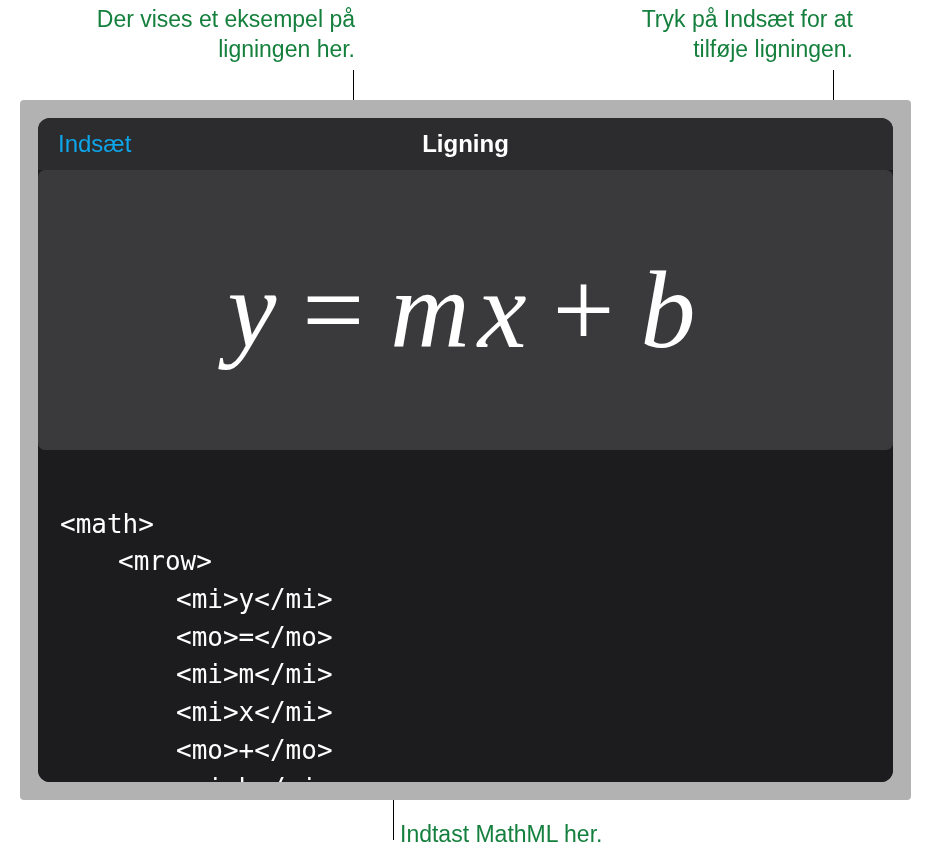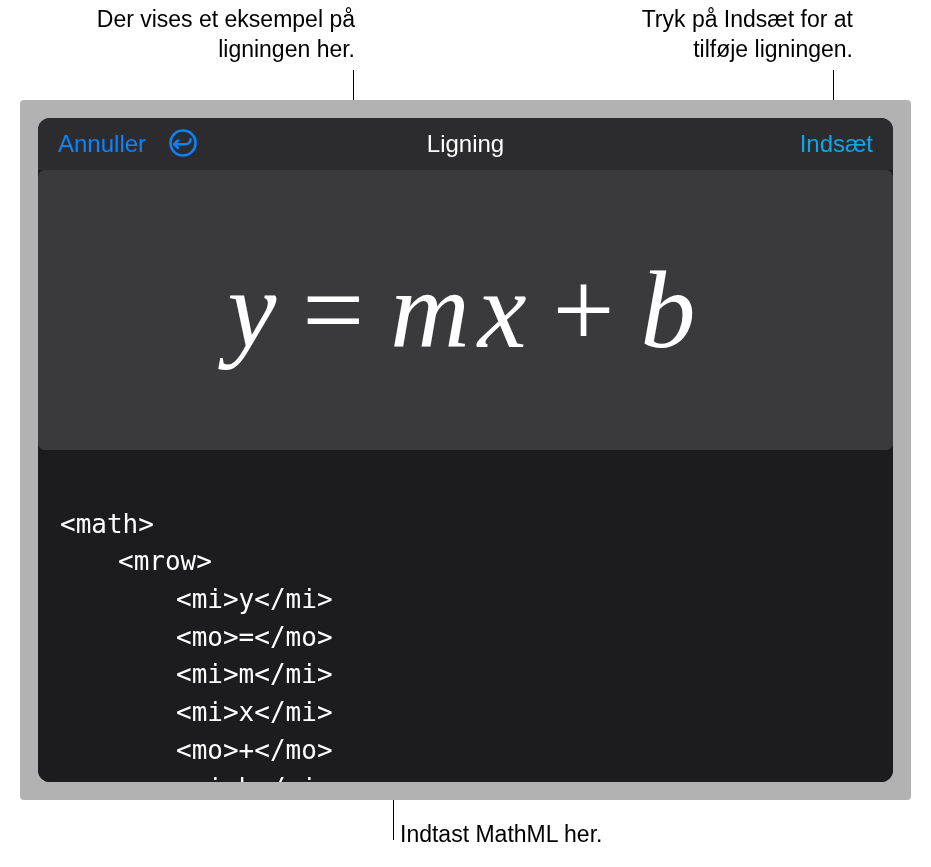--- a/index.html
+++ b/index.html
@@ -12,21 +12,21 @@
       font-family: -apple-system, BlinkMacSystemFont, "Segoe UI", Helvetica, Arial, sans-serif;
       background: #ffffff;
       width: 931px;
       height: 867px;
       position: relative;
     }
 
     .callout {
       position: absolute;
       font-size: 23px;
-      color: #000000;
+      color: #15803d;
       line-height: 1.3;
       text-align: right;
     }
 
     .callout-left {
       top: 5px;
       left: 60px;
       width: 295px;
     }
 
@@ -122,21 +122,21 @@
     }
 
     .undo-btn svg {
       width: 30px;
       height: 30px;
     }
 
     .header-title {
       color: #ffffff;
       font-size: 24px;
-      font-weight: 400;
+      font-weight: 700;
       position: absolute;
       left: 50%;
       transform: translateX(-50%);
     }
 
     .insert-btn {
       color: #0ea5e9;
       font-size: 24px;
       font-weight: 400;
       background: none;
@@ -194,32 +194,20 @@
 <div class="callout callout-right">Tryk på Indsæt for at tilføje ligningen.</div>
 
 <div class="callout-line line-left"></div>
 <div class="callout-line line-right"></div>
 <div class="callout-line line-bottom"></div>
 
 <div class="device-frame">
   <div class="app-window">
 
     <div class="header">
-      <div class="header-left">
-        <button class="cancel-btn">Annuller</button>
-        <button class="undo-btn">
-          <span>
-            <svg viewBox="0 0 24 24" fill="none" stroke="#0a84ff" stroke-width="2">
-              <circle cx="12" cy="12" r="10"></circle>
-              <path d="M8 10 L5 13 L8 16" stroke-linecap="round" stroke-linejoin="round"></path>
-              <path d="M5 13 H14 A4 4 0 0 0 18 9" stroke-linecap="round"></path>
-            </svg>
-          </span>
-        </button>
-      </div>
       <div class="header-title">Ligning</div>
       <button class="insert-btn">Indsæt</button>
     </div>
 
     <div class="preview-area">
       <div class="equation">
         <span>y</span><span class="op">=</span><span>m</span><span>x</span><span class="op">+</span><span>b</span>
       </div>
     </div>
 

